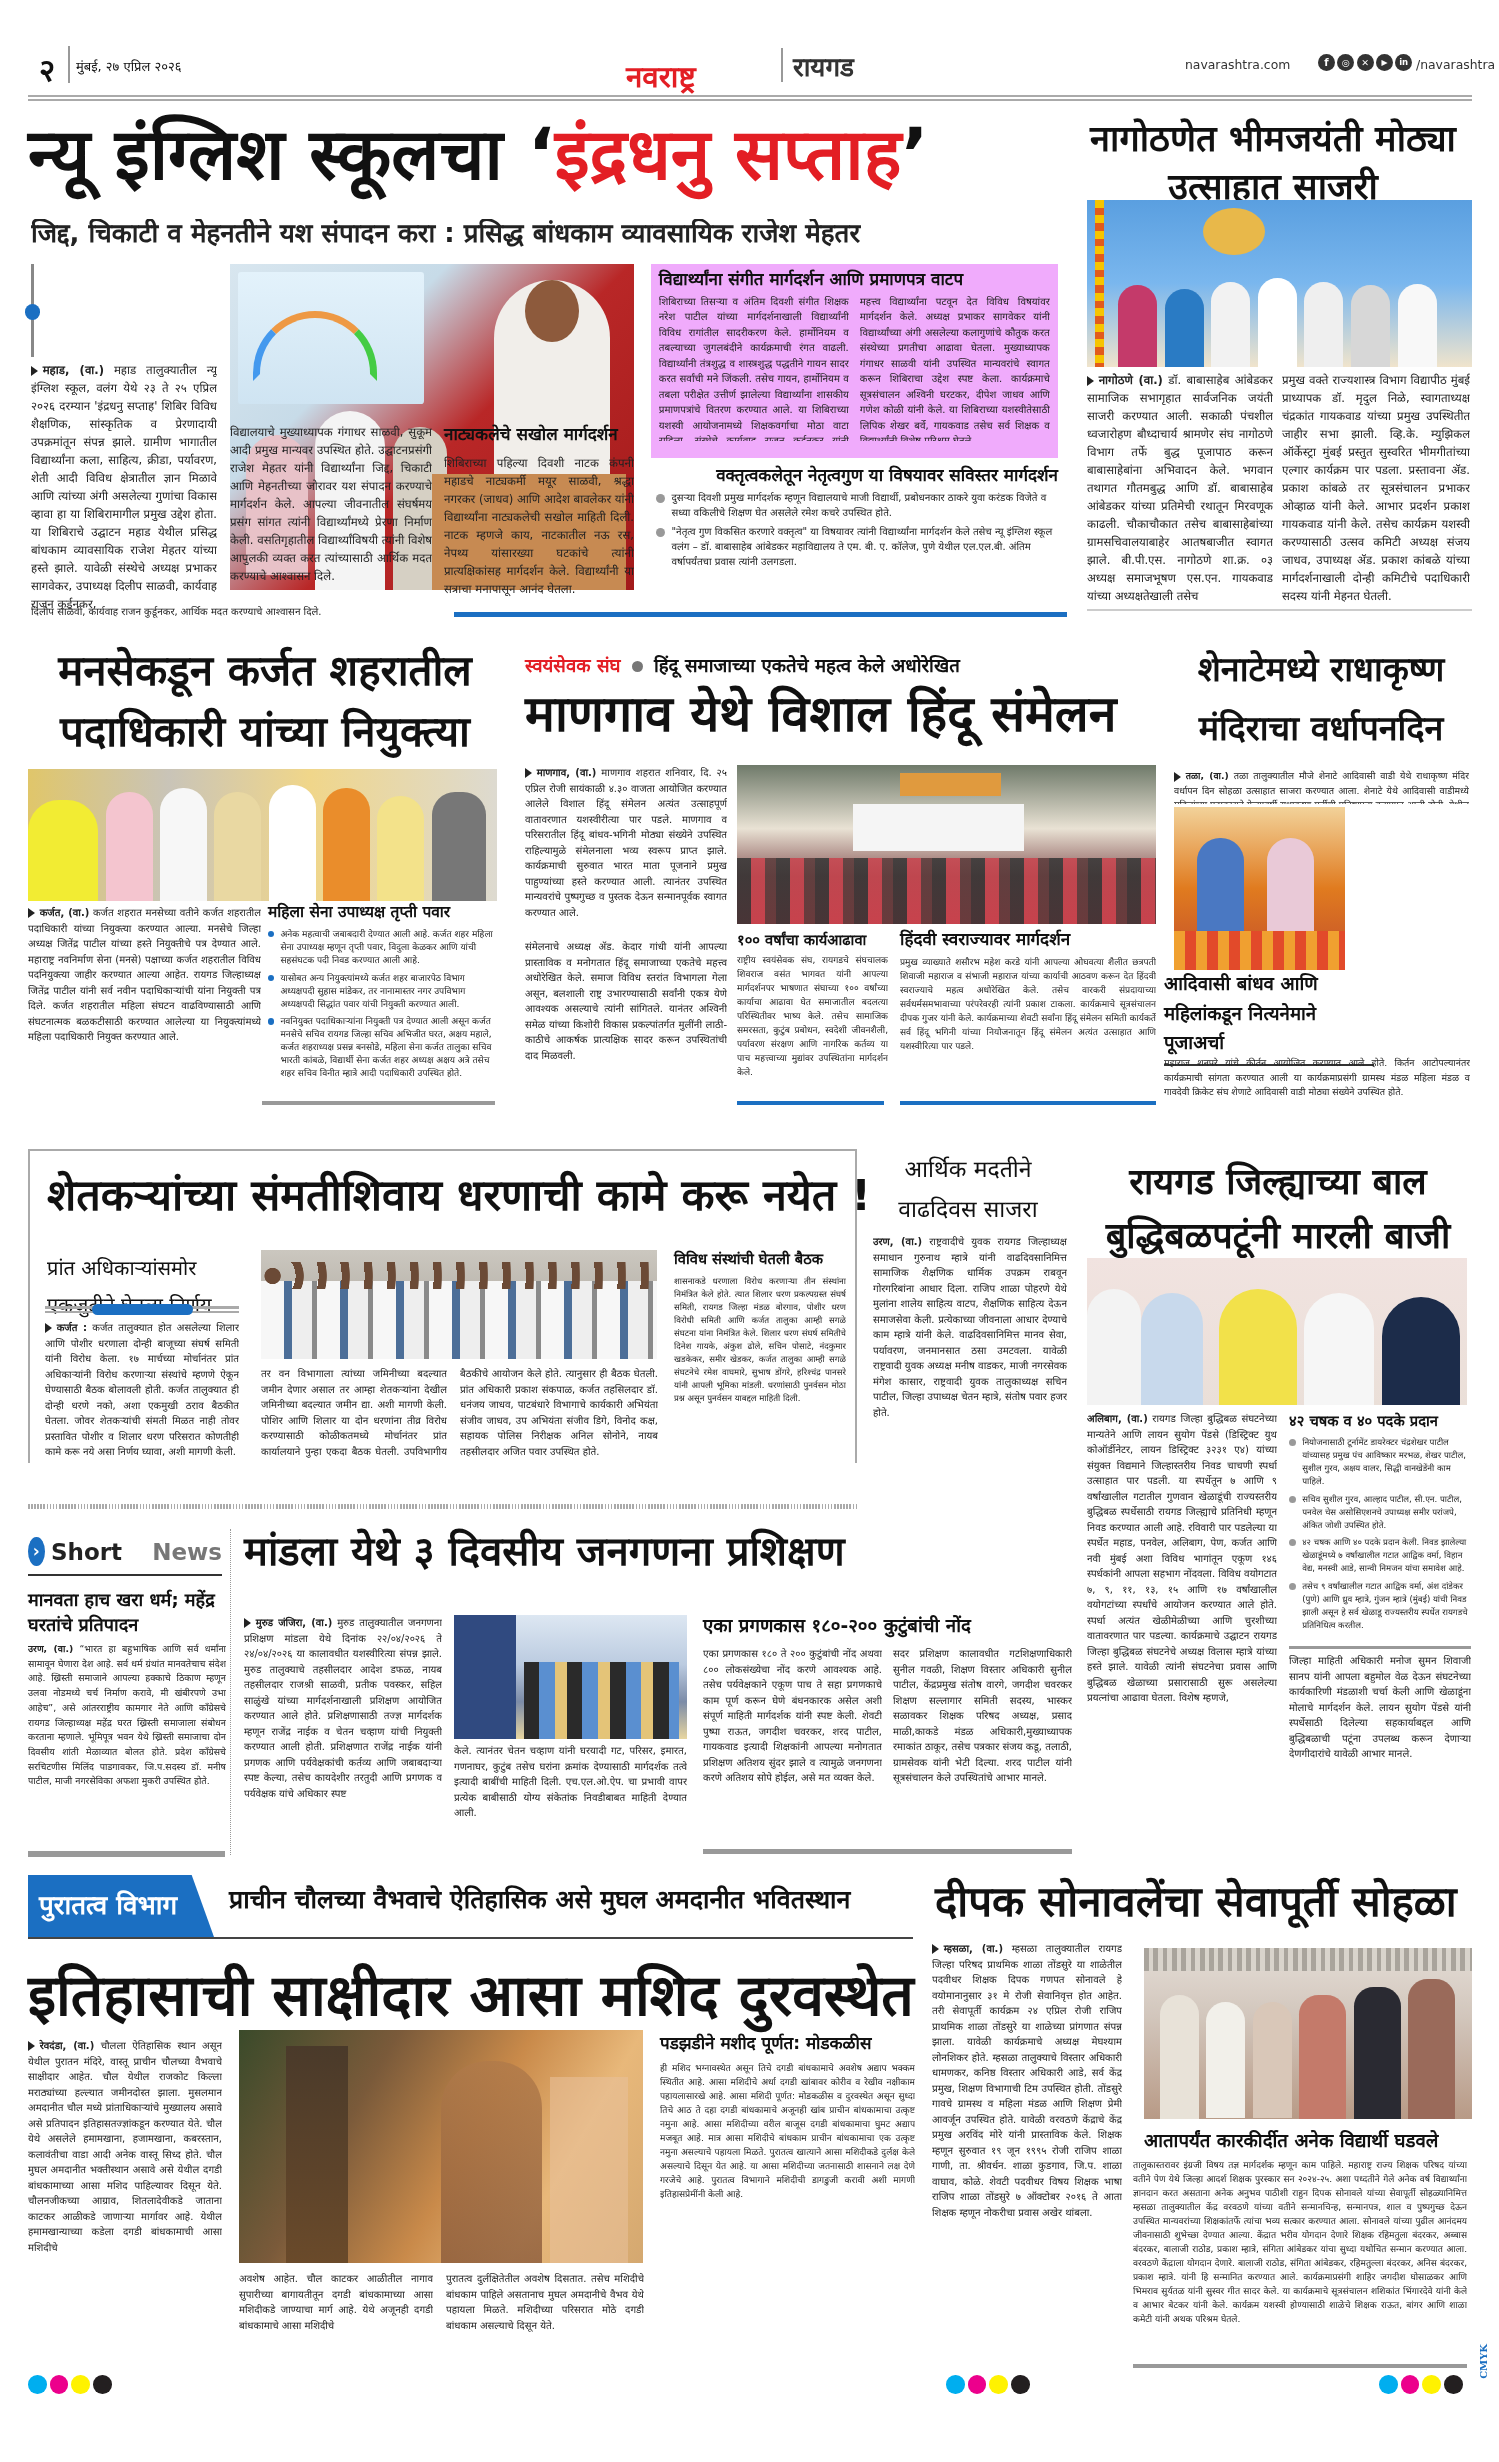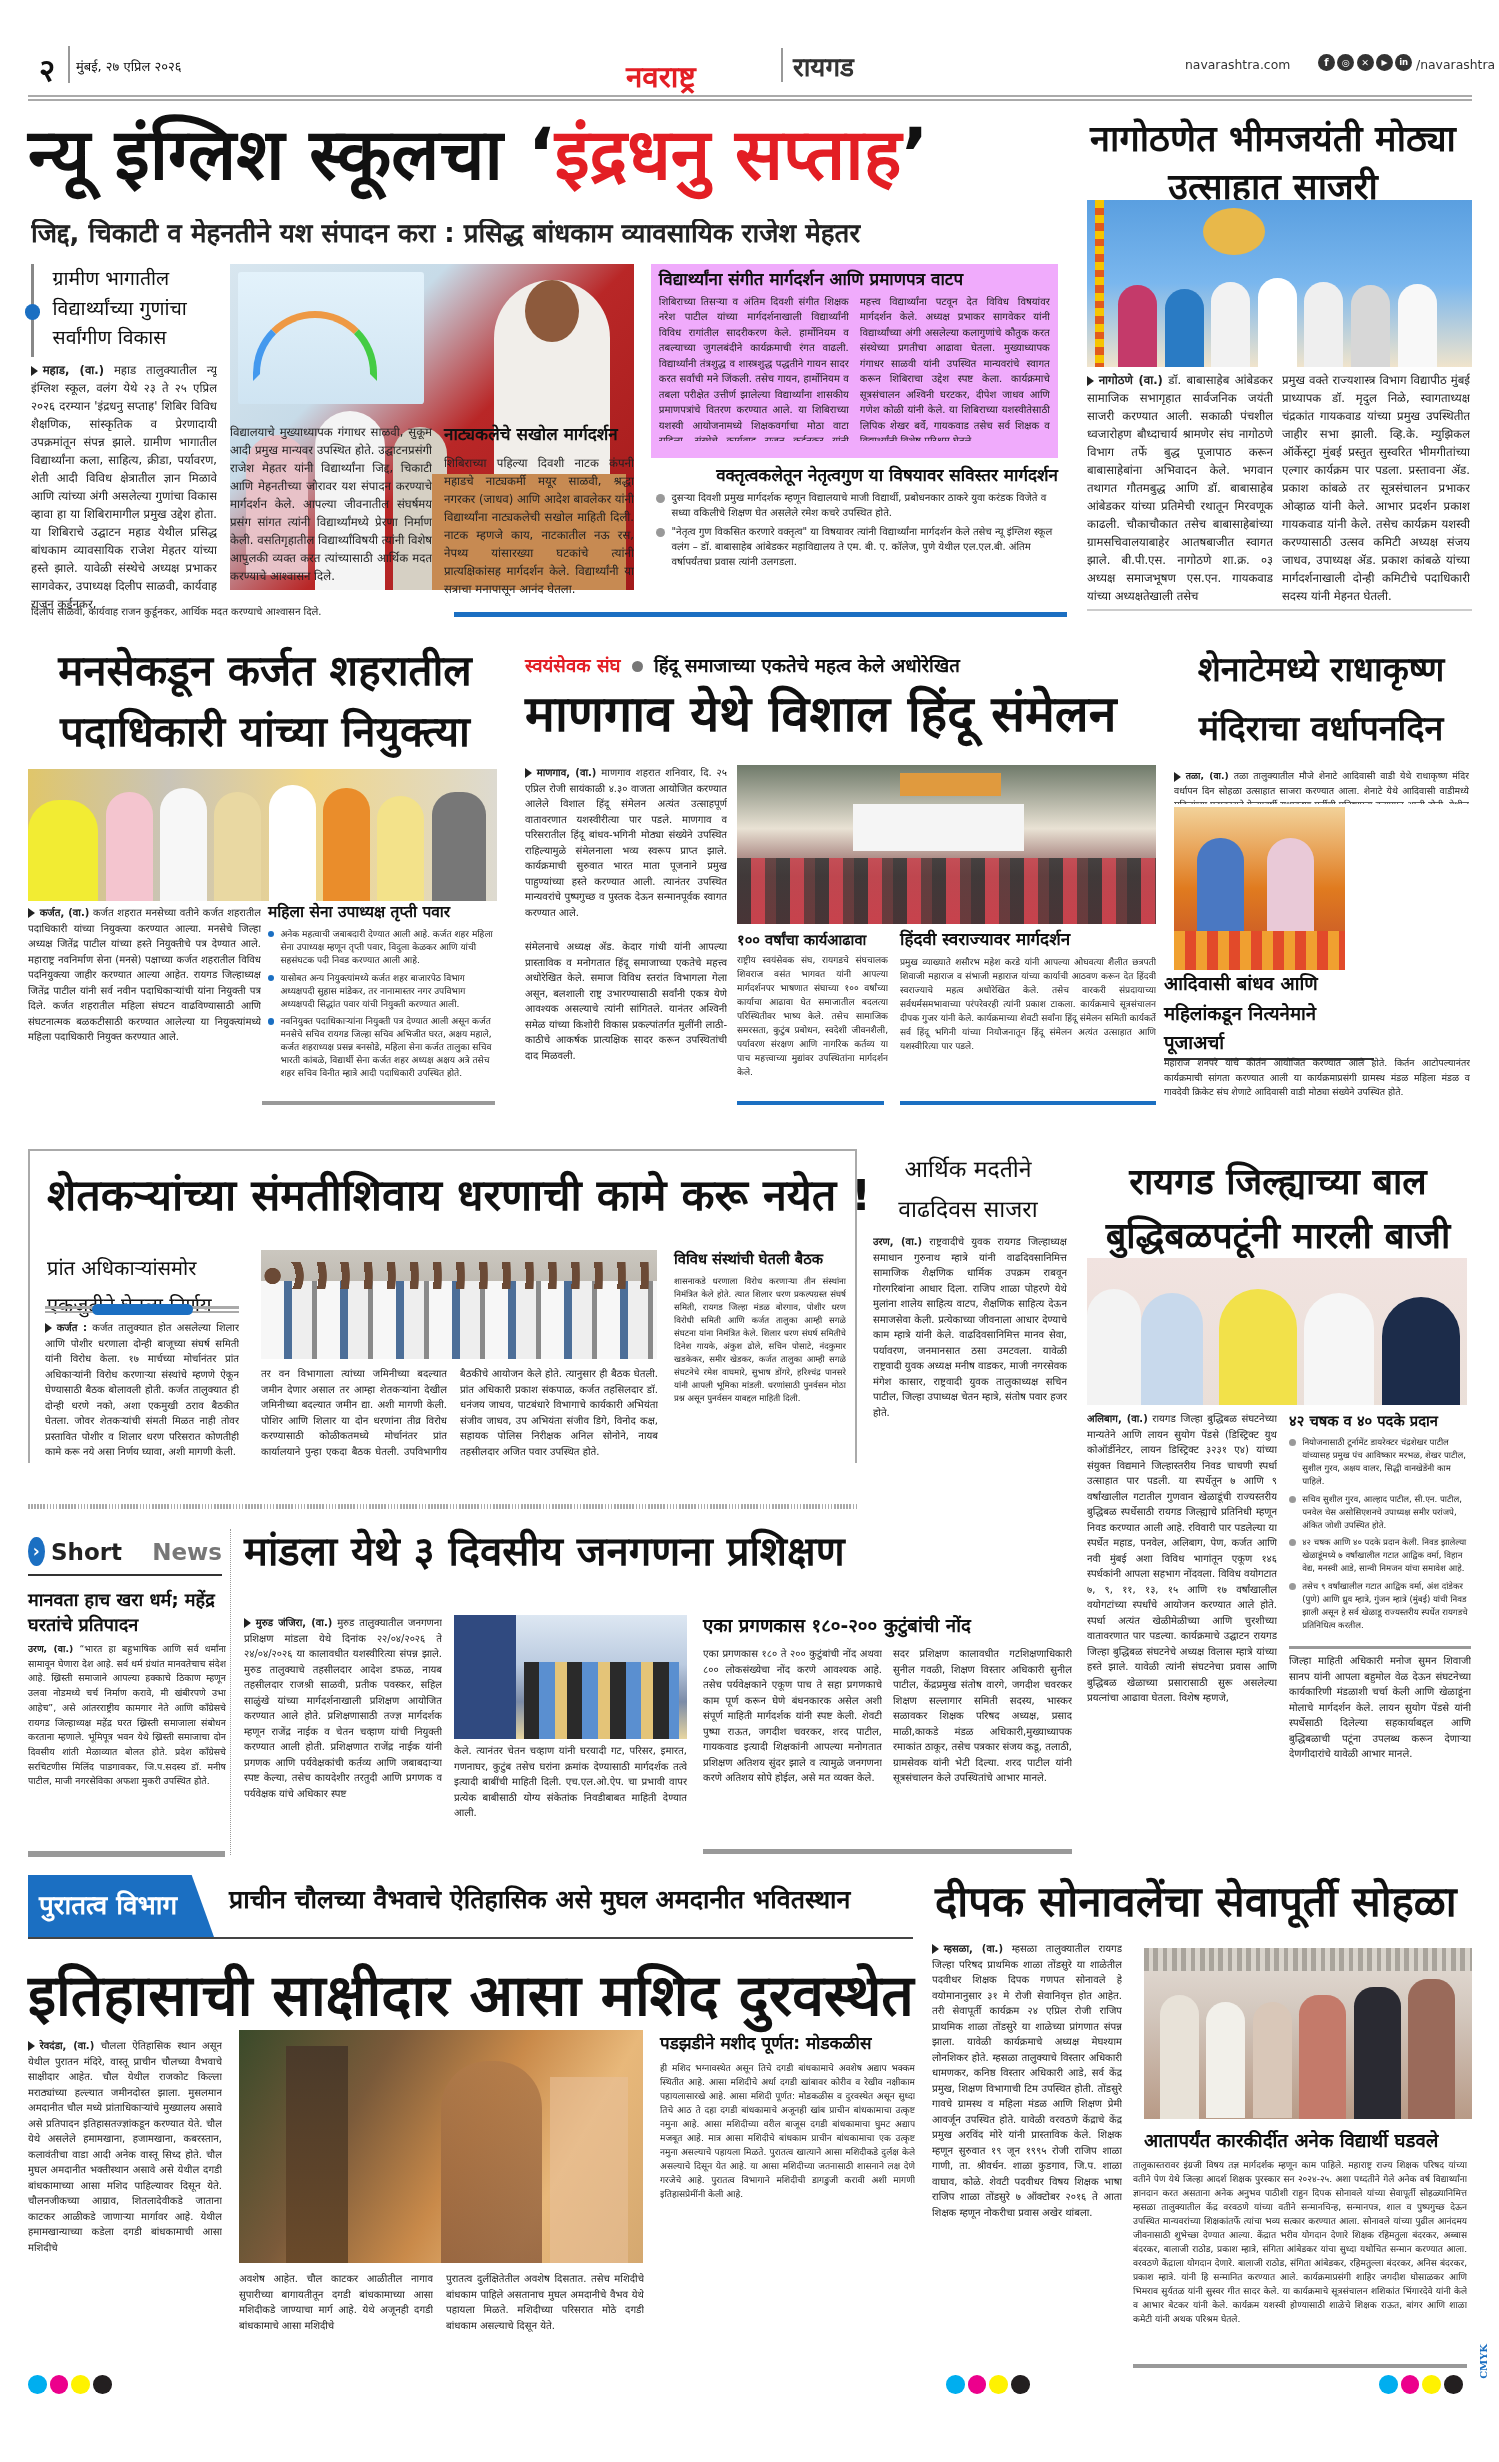--- a/index.html
+++ b/index.html
@@ -42,21 +42,20 @@
 <div class="abs" style="left:28px;top:95px;width:1444px;height:2.3px;background:#aaa;"></div>
 <div class="abs" style="left:28px;top:99px;width:1444px;height:2.3px;background:#aaa;"></div>
 
 <div class="abs hd" style="left:28px;top:116px;width:1032px;font-size:71px;white-space:nowrap;">
   <span>न्यू इंग्लिश स्कूलचा ‘</span><span class="red">इंद्रधनु सप्ताह</span><span>’</span>
 </div>
 <div class="abs hd" style="left:31px;top:219px;width:1032px;font-size:26px;color:#222;white-space:nowrap;overflow:hidden;">जिद्द, चिकाटी व मेहनतीने यश संपादन करा : प्रसिद्ध बांधकाम व्यावसायिक राजेश मेहतर</div>
 
 <div class="abs" style="left:31px;top:264px;width:194px;height:93px;border-left:3.1px solid #888;padding-left:18.6px;">
   <div class="abs" style="left:-9.3px;top:40px;width:15.5px;height:15.5px;border-radius:50%;background:#1b6fc2;"></div>
-  <div class="hd" style="font-size:19.4px;line-height:29.5px;font-weight:normal;color:#111;">ग्रामीण भागातील विद्यार्थ्यांच्या गुणांचा सर्वांगीण विकास</div>
 </div>
 <div class="abs body" style="left:31px;top:361px;width:186px;height:248px;">
   <span class="tri"></span><b>महाड, (वा.)</b> <span>महाड तालुक्यातील न्यू इंग्लिश स्कूल, वलंग येथे २३ ते २५ एप्रिल २०२६ दरम्यान 'इंद्रधनु सप्ताह' शिबिर विविध शैक्षणिक, सांस्कृतिक व प्रेरणादायी उपक्रमांतून संपन्न झाले. ग्रामीण भागातील विद्यार्थ्यांना कला, साहित्य, क्रीडा, पर्यावरण, शेती आदी विविध क्षेत्रातील ज्ञान मिळावे आणि त्यांच्या अंगी असलेल्या गुणांचा विकास व्हावा हा या शिबिरामागील प्रमुख उद्देश होता. या शिबिराचे उद्घाटन महाड येथील प्रसिद्ध बांधकाम व्यावसायिक राजेश मेहतर यांच्या हस्ते झाले. यावेळी संस्थेचे अध्यक्ष प्रभाकर सागवेकर, उपाध्यक्ष दिलीप साळवी, कार्यवाह राजन कुर्डूनकर,</span>
 </div>
 
 <div class="abs photo" style="left:230px;top:264px;width:404px;height:326px;background:linear-gradient(135deg,#d8e6ef 0%,#c7dbe8 30%,#b92727 55%,#a21a1a 100%);">
   <div class="abs" style="left:7.8px;top:7.8px;width:186px;height:132px;background:linear-gradient(180deg,#e3f2fb,#cfe4f2);border-radius:3.1px;"></div>
   <div class="abs" style="left:23px;top:47px;width:124px;height:70px;border-radius:70px 70px 0 0;border:7.8px solid transparent;border-top-color:#e94;border-right-color:#4c4;border-left-color:#49e;"></div>
   <div class="abs" style="left:15.5px;top:171px;width:62px;height:140px;background:#e8c2c8;border-radius:31px 31px 0 0;"></div>
   <div class="abs" style="left:85px;top:147px;width:70px;height:179px;background:#f4f4f4;border-radius:35px 35px 0 0;"></div>
@@ -164,21 +163,21 @@
 
 <div class="abs hd" style="left:1172px;top:640px;width:298px;font-size:34px;line-height:59px;text-align:center;">शेनाटेमध्ये राधाकृष्ण मंदिराचा वर्धापनदिन</div>
 <div class="abs body sm" style="left:1174px;top:769px;width:295px;height:35px;font-size:9.3px;line-height:14.7px;">
   <span class="tri"></span><b>तळा, (वा.)</b> <span>तळा तालुक्यातील मौजे शेनाटे आदिवासी वाडी येथे राधाकृष्ण मंदिर वर्धापन दिन सोहळा उत्साहात साजरा करण्यात आला. शेनाटे येथे आदिवासी वाडीमध्ये महिलांच्या पुढाकाराने गेल्यावर्षी राधाकृष्ण मूर्तीची प्रतिष्ठापना करण्यात आली होती. येथील आदिवासी बांधव व महिला भगिनींकडून नित्यनेमाने मंदिरात पूजा अर्चा केली जाते. यावर्षी मंदिराचा प्रथम वर्धापन दिन सोहळा असल्याने दिवसभरात विविध धार्मिक कार्यक्रम पार पडले. तसेच सायंकाळी सहा वाजता आदिनाथ वारकरी सांप्रदाय तळा तालुका यांचे हरिपाठ व रात्री नऊ वाजता ह.भ.प. गुरुवर्य भागोजी</span>
 </div>
 <div class="abs photo" style="left:1174px;top:807px;width:171px;height:163px;background:linear-gradient(180deg,#f2d29a,#e07b1f 50%,#c24d2c);">
   <div class="abs" style="left:23px;top:31px;width:47px;height:93px;background:#4a78c2;border-radius:23px 23px 0 0;"></div>
   <div class="abs" style="left:93px;top:31px;width:47px;height:93px;background:#e9c9d7;border-radius:23px 23px 0 0;"></div>
   <div class="abs" style="left:0;top:124px;width:171px;height:39px;background:repeating-linear-gradient(90deg,#f0a030 0 11px,#e24a2a 11px 22px);"></div>
 </div>
-<div class="abs hd" style="left:1164px;top:969px;width:210px;font-size:18.6px;line-height:29.5px;border-bottom:2.3px solid #333;padding-bottom:0;">आदिवासी बांधव आणि महिलांकडून नित्यनेमाने पूजाअर्चा</div>
+<div class="abs hd" style="left:1164px;top:969px;width:210px;font-size:18.6px;line-height:29.5px;border-bottom:2.3px solid #333;padding-bottom:6px;">आदिवासी बांधव आणि महिलांकडून नित्यनेमाने पूजाअर्चा</div>
 <div class="abs body sm" style="left:1164px;top:1056px;width:306px;height:48px;font-size:9.3px;line-height:14.7px;">महाराज शनपरे यांचे कीर्तन आयोजित करण्यात आले होते. किर्तन आटोपल्यानंतर कार्यक्रमाची सांगता करण्यात आली या कार्यक्रमाप्रसंगी ग्रामस्थ मंडळ महिला मंडळ व गावदेवी क्रिकेट संघ शेणाटे आदिवासी वाडी मोठ्या संख्येने उपस्थित होते.</div>
 
 <div class="abs" style="left:28px;top:1149px;width:829px;height:314px;border:2.3px solid #aaa;border-bottom:none;"></div>
 <div class="abs hd" style="left:47px;top:1172px;width:800px;font-size:43px;white-space:nowrap;">शेतकऱ्यांच्या संमतीशिवाय धरणाची कामे करू नयेत !</div>
 <div class="abs hd" style="left:47px;top:1250px;width:194px;font-size:20px;line-height:37px;font-weight:normal;">प्रांत अधिकाऱ्यांसमोर एकजुटीने घेतला निर्णय</div>
 <div class="abs" style="left:45px;top:1304px;width:194px;height:11px;">
   <div class="abs" style="left:0;top:2.3px;width:194px;height:2.3px;background:#aaa;"></div>
   <div class="abs" style="left:0;top:7px;width:194px;height:2.3px;background:#aaa;"></div>
   <div class="abs" style="left:47px;top:0;width:101px;height:11px;border-radius:5.4px;background:#1b6fc2;"></div>
 </div>

